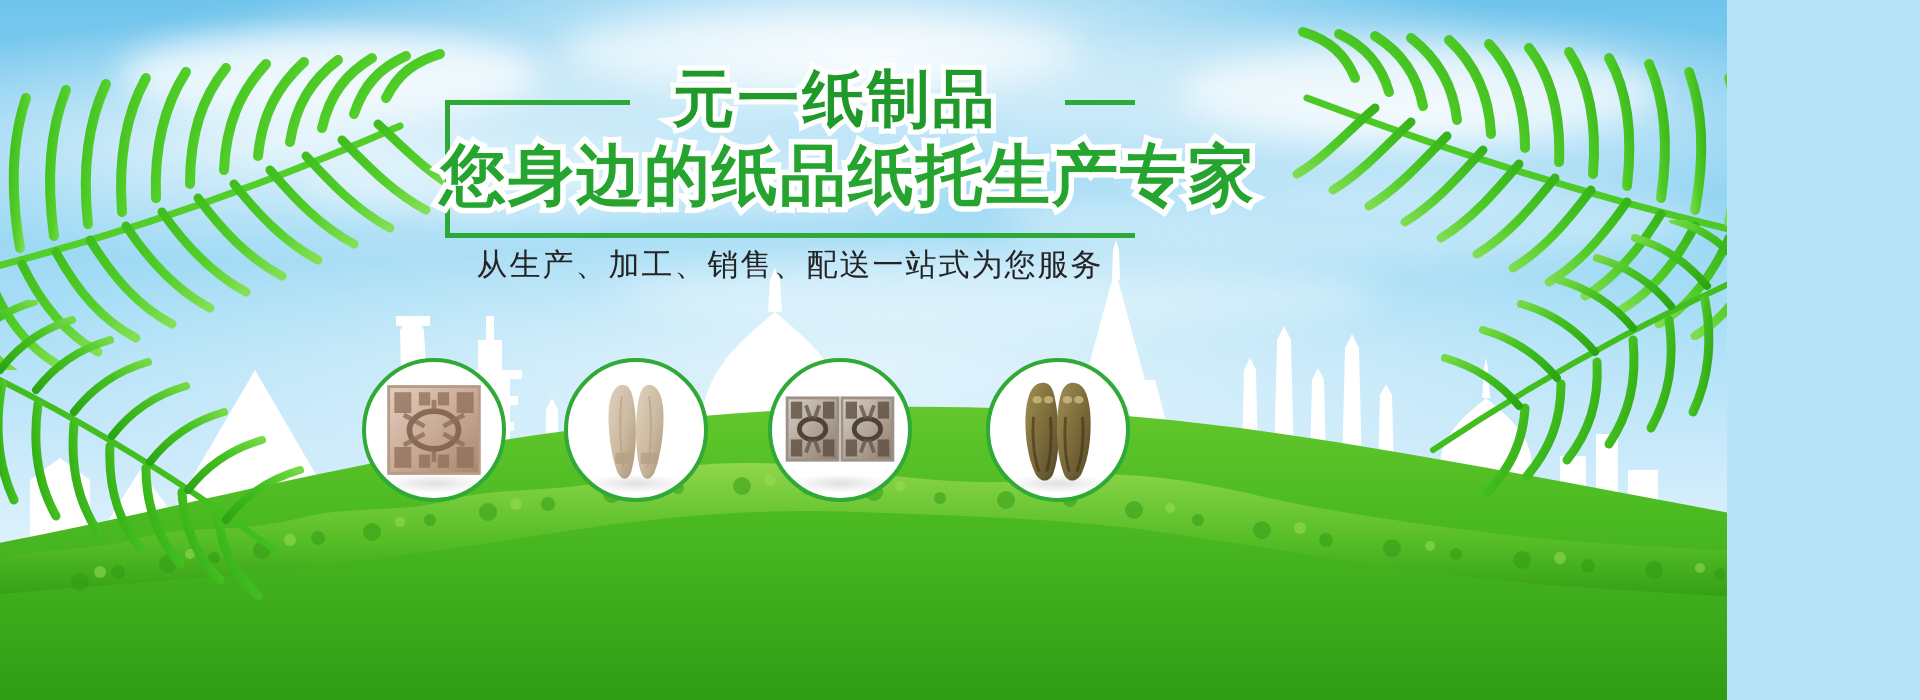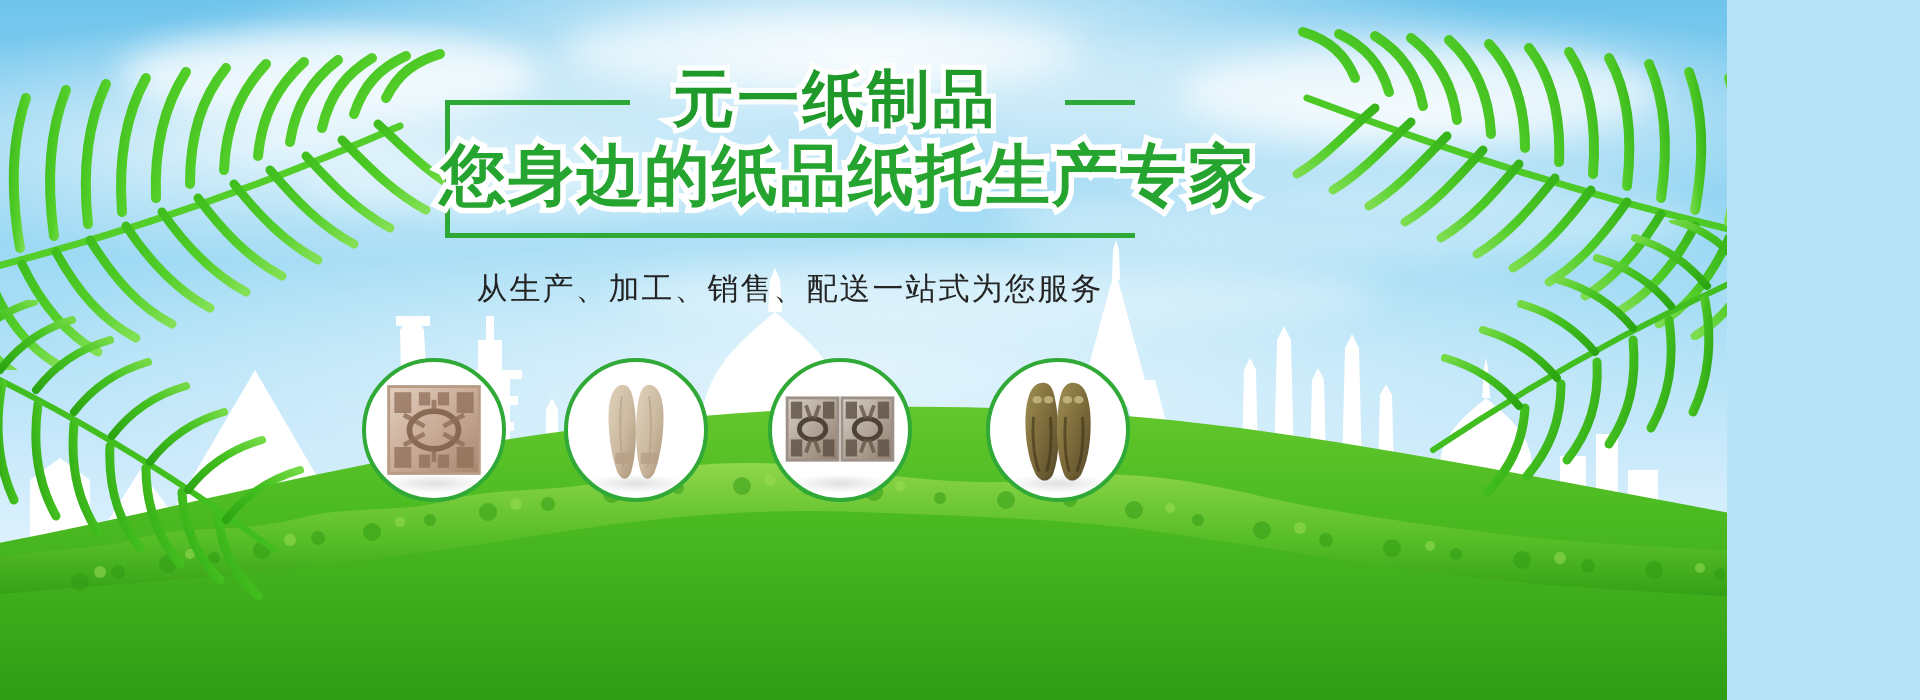--- a/index.html
+++ b/index.html
@@ -110,21 +110,20 @@
   .subtitle {
     position:absolute;
     left:445px; top:246px;
     width:690px;
     text-align:center;
     font-size:31px;
     line-height:1.2;
     letter-spacing:2px;
     color:#242424;
     white-space:nowrap;
-    margin-top:24px;
   }
 
   
   .circles {
     position:absolute;
     left:0; top:0; width:1920px; height:700px;
   }
   .circle {
     position:absolute;
     width:144px; height:144px;

